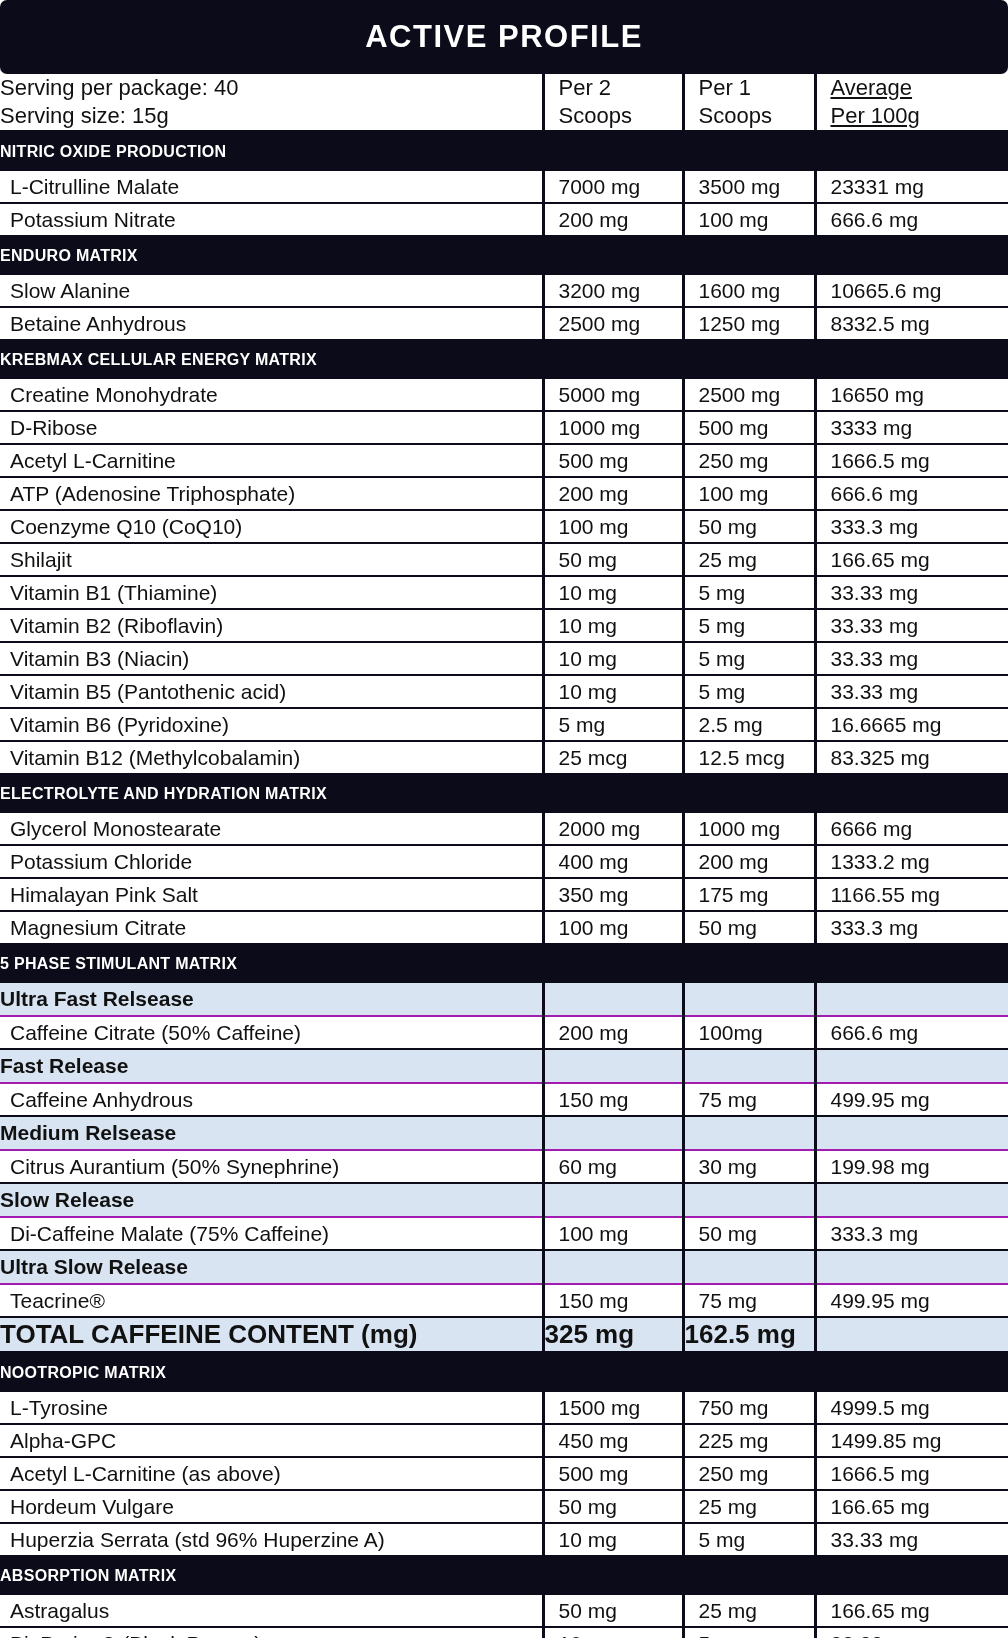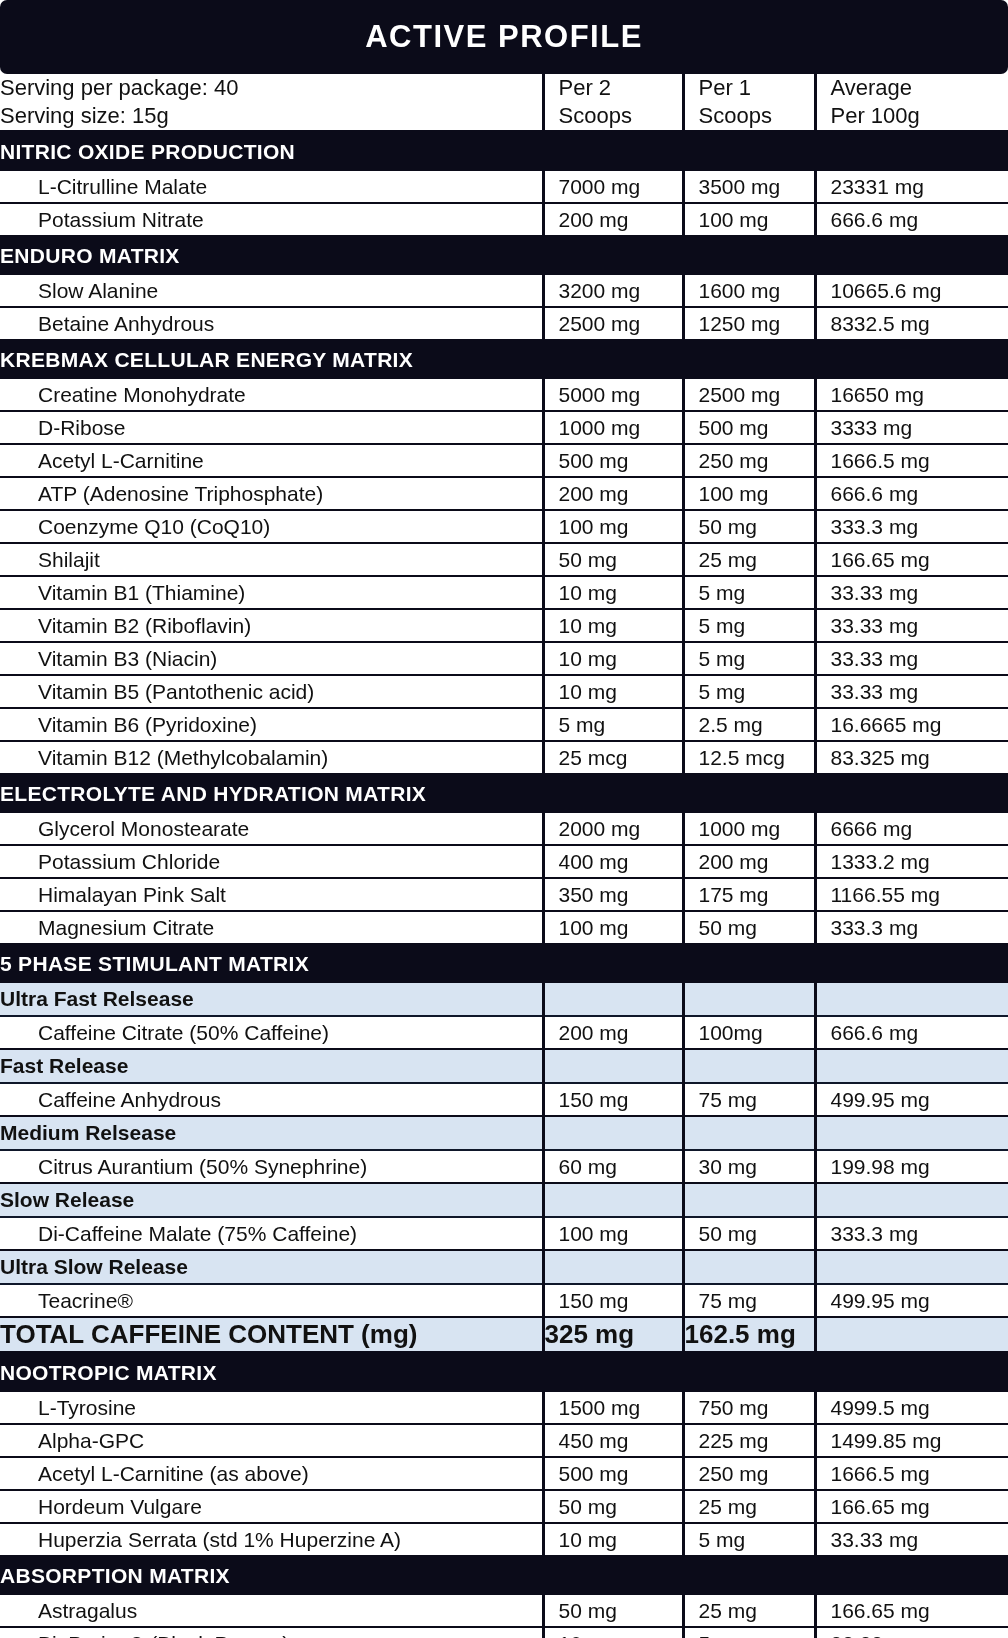--- a/index.html
+++ b/index.html
@@ -56,42 +56,42 @@
     color: #111;
     background: #ffffff;
   }
   .header-row td.name {
     border-right: 3px solid #0b0b19;
   }
   .header-row td.col {
     border-right: 3px solid #0b0b19;
     padding-left: 14px;
   }
-  .header-row td.col.last { border-right: none; }
+  .header-row td.col.last { border-right: none; text-decoration: underline; }
 
   
   .section-row td {
     background: #0b0b19;
     color: #ffffff;
-    font-size: 21px;
+    font-size: 16px;
     font-weight: bold;
     letter-spacing: 0.3px;
     height: 38px;
     padding: 2px 0 4px 22px;
   }
 
   
   .sub-row td {
     background: #d8e4f2;
     color: #111111;
     font-size: 21px;
     font-weight: bold;
     height: 32px;
     padding: 2px 0 3px 22px;
-    border-bottom: 2px solid #0f172a;
+    border-bottom: 2px solid #a21caf;
   }
   .sub-row td.cell {
     border-left: 3px solid #0b0b19;
     padding-left: 14px;
   }
 
   
   .total-row td {
     background: #d8e4f2;
     color: #111111;
@@ -108,21 +108,21 @@
 
   
   .ing-row td {
     font-size: 21px;
     height: 31px;
     padding: 1px 0 3px 0;
     border-bottom: 2px solid #0b0b19;
     background: #ffffff;
   }
   .ing-row td.name {
-    padding-left: 38px;
+    padding-left: 10px;
     border-right: 3px solid #0b0b19;
   }
   .ing-row td.cell {
     padding-left: 14px;
     border-right: 3px solid #0b0b19;
   }
   .ing-row td.cell.last { border-right: none; }
   .ing-row.nb td { border-bottom: none; }
 
   .panel {
@@ -384,21 +384,21 @@
           <td class="cell">250 mg</td>
           <td class="cell last">1666.5 mg</td>
         </tr>
         <tr class="ing-row">
           <td class="name">Hordeum Vulgare</td>
           <td class="cell">50 mg</td>
           <td class="cell">25 mg</td>
           <td class="cell last">166.65 mg</td>
         </tr>
         <tr class="ing-row">
-          <td class="name">Huperzia Serrata (std 1% Huperzine A)</td>
+          <td class="name">Huperzia Serrata (std 96% Huperzine A)</td>
           <td class="cell">10 mg</td>
           <td class="cell">5 mg</td>
           <td class="cell last">33.33 mg</td>
         </tr>
         <tr class="section-row">
           <td colspan="4">ABSORPTION MATRIX</td>
         </tr>
         <tr class="ing-row">
           <td class="name">Astragalus</td>
           <td class="cell">50 mg</td>

